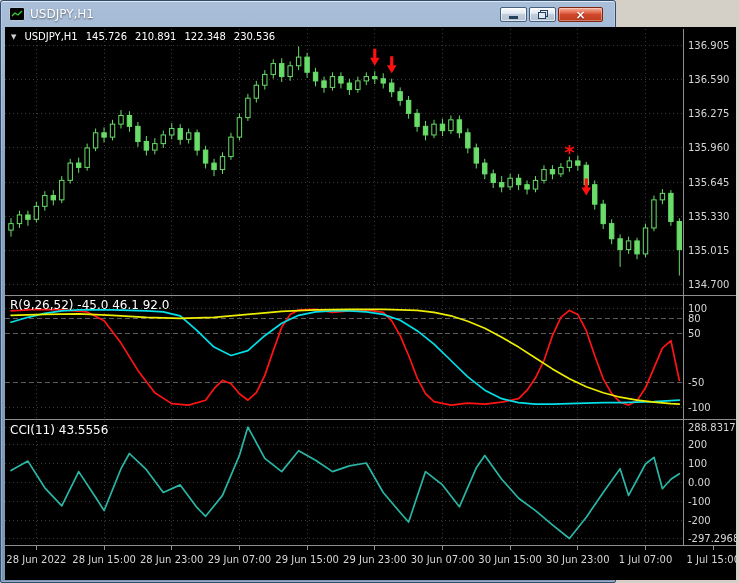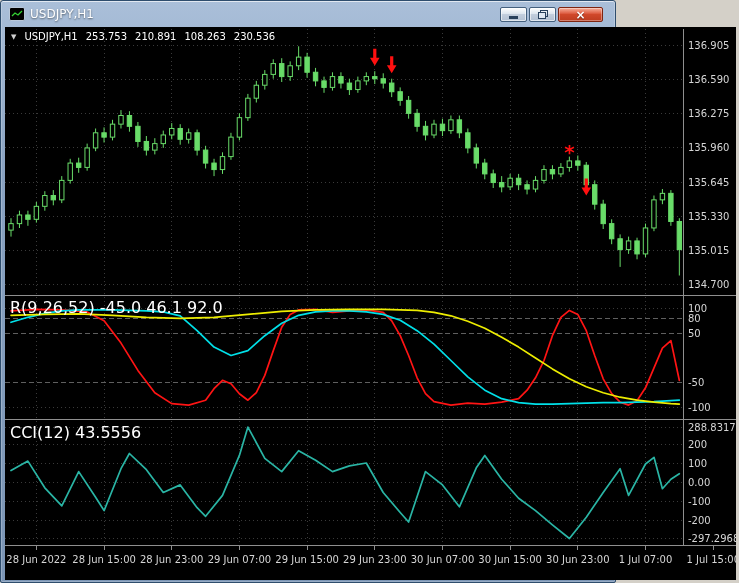--- a/index.html
+++ b/index.html
@@ -19,21 +19,21 @@
   .glyph-min{width:9px;height:3px;background:#27405c;margin-top:5px;}
   .glyph-restore{position:relative;width:10px;height:9px;}
   .glyph-restore::before{content:"";position:absolute;right:0;top:0;width:6px;height:5px;border:1px solid #27405c;}
   .glyph-restore::after{content:"";position:absolute;left:0;bottom:0;width:6px;height:5px;border:1px solid #27405c;background:#dfe8f2;}
   .glyph-close{color:#fff;font-size:12px;font-weight:bold;line-height:1;text-shadow:0 1px 1px rgba(0,0,0,.45);}
   .chart-client{position:absolute;left:4px;top:26px;width:731px;height:553px;background:#000;overflow:hidden;}
   #chart-canvas{position:absolute;left:0;top:0;}
   #chart-canvas text{font-family:"DejaVu Sans",sans-serif;font-size:10px;fill:#d6d6d6;}
   .info-line{position:absolute;left:6px;top:4px;display:flex;gap:8px;color:#fff;font-size:10px;align-items:center;}
   .info-line .dd{color:#cfcfcf;font-size:7px;}
-  .panel-label{position:absolute;left:5px;color:#fff;font-size:16px;}
+  .panel-label{position:absolute;left:5px;color:#fff;font-size:12px;}
 </style>
 </head>
 <body>
 
 <div class="window">
   <div class="titlebar">
     <svg class="title-icon" width="16" height="14" viewBox="0 0 16 14">
       <rect x="0.5" y="0.5" width="15" height="13" rx="1.5" fill="#000" stroke="#b9c8da"></rect>
       <path d="M3 9 L6 6 L9 8 L13 4" stroke="#34d134" fill="none" stroke-width="1.3"></path>
     </svg>
@@ -317,21 +317,21 @@
         <line x1="572.8" y1="519" x2="572.8" y2="523" stroke="#8f8f8f" stroke-width="1" shape-rendering="crispEdges"></line>
         <text x="572.8" y="536" text-anchor="middle">30 Jun 23:00</text>
         <line x1="640.5" y1="519" x2="640.5" y2="523" stroke="#8f8f8f" stroke-width="1" shape-rendering="crispEdges"></line>
         <text x="640.5" y="536" text-anchor="middle">1 Jul 07:00</text>
         <line x1="708.2" y1="519" x2="708.2" y2="523" stroke="#8f8f8f" stroke-width="1" shape-rendering="crispEdges"></line>
         <text x="708.2" y="536" text-anchor="middle">1 Jul 15:00</text>
       </svg>
     <div class="info-line">
       <span class="dd">▼</span>
       <span>USDJPY,H1</span>
-      <span>253.753</span>
+      <span>145.726</span>
       <span>210.891</span>
-      <span>108.263</span>
+      <span>122.348</span>
       <span>230.536</span>
     </div>
     <div class="panel-label" style="top:271px">R(9,26,52) -45.0 46.1 92.0</div>
-    <div class="panel-label" style="top:396px">CCI(12) 43.5556</div>
+    <div class="panel-label" style="top:396px">CCI(11) 43.5556</div>
   </div>
 </div>
 
 </body></html>

